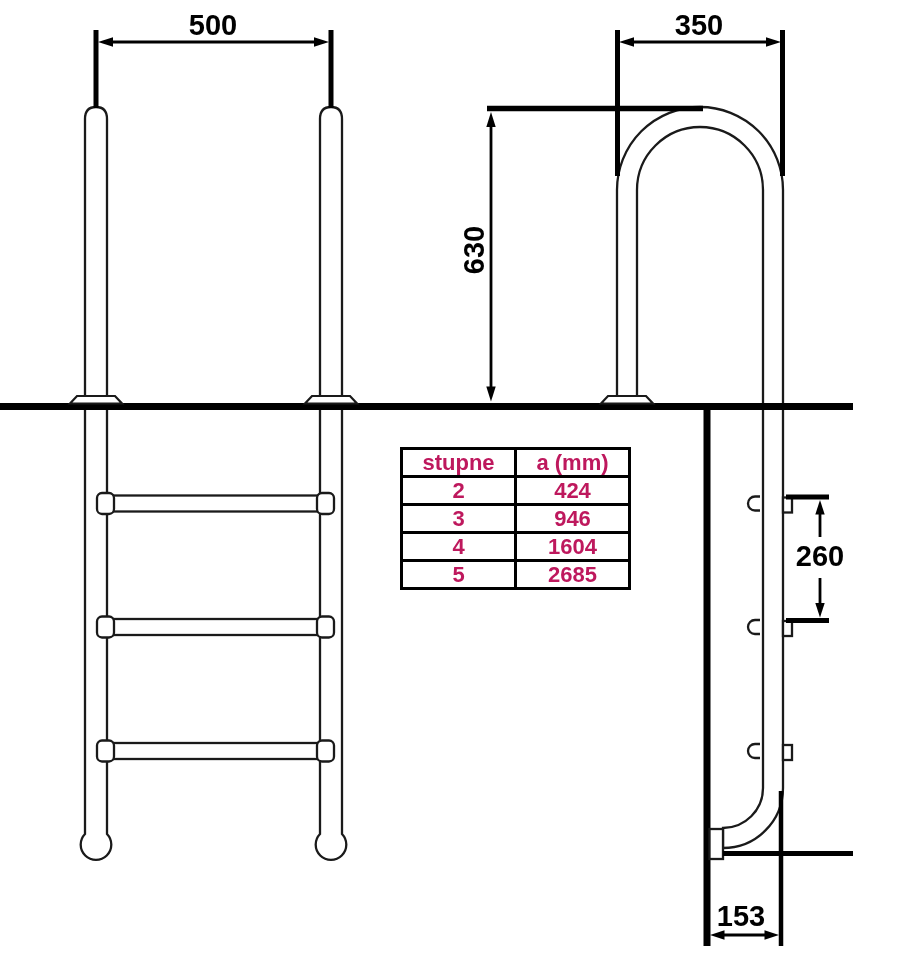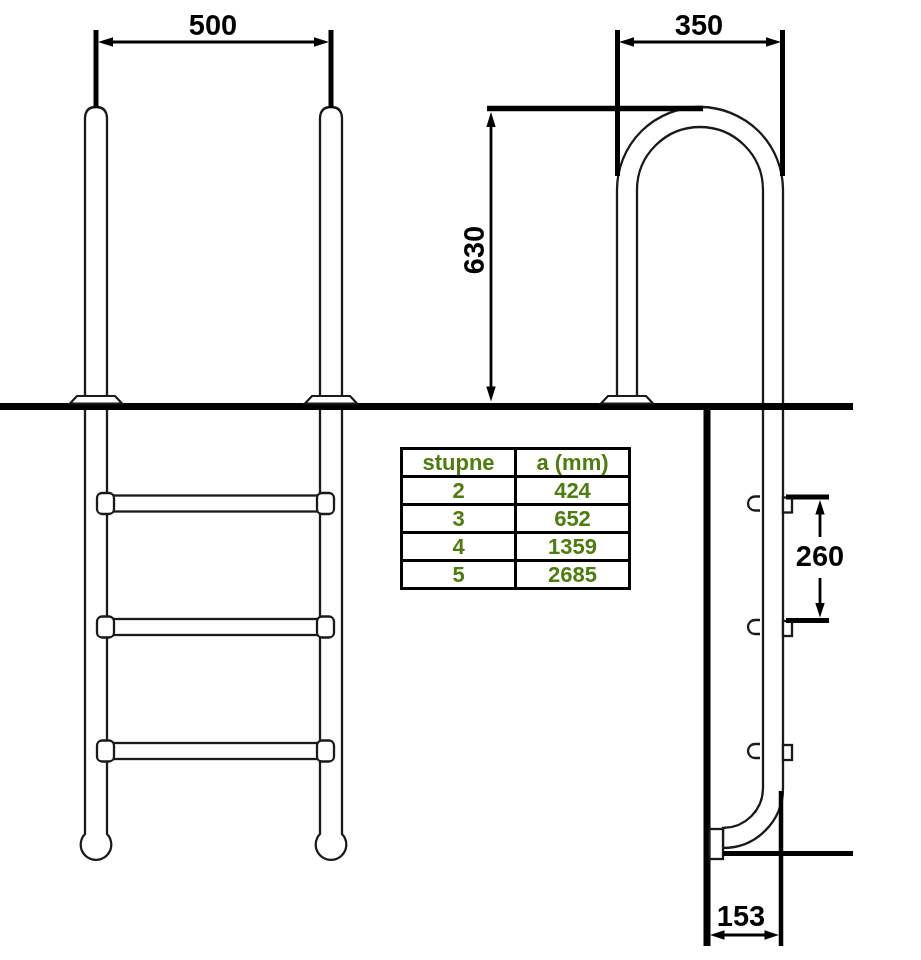--- a/index.html
+++ b/index.html
@@ -25,21 +25,21 @@
   }
   .dim-table th,.dim-table td{
     border:3px solid #000000;
     width:107px;height:25px;
     padding:0 2px;
     text-align:center;
     vertical-align:middle;
     font-family:"Liberation Sans",sans-serif;
     font-weight:bold;
     font-size:22px;
-    color:#4d7c0f;
+    color:#be185d;
     line-height:1;
   }
 </style>
 </head>
 <body>
 
 <div id="stage">
 
   <svg id="drawing" width="921" height="960" viewBox="0 0 921 960">
 
@@ -162,25 +162,25 @@
         <th>a (mm)</th>
       </tr>
     </thead>
     <tbody>
       <tr>
         <td>2</td>
         <td>424</td>
       </tr>
       <tr>
         <td>3</td>
-        <td>652</td>
+        <td>946</td>
       </tr>
       <tr>
         <td>4</td>
-        <td>1359</td>
+        <td>1604</td>
       </tr>
       <tr>
         <td>5</td>
         <td>2685</td>
       </tr>
     </tbody>
   </table>
 
 </div>
 

